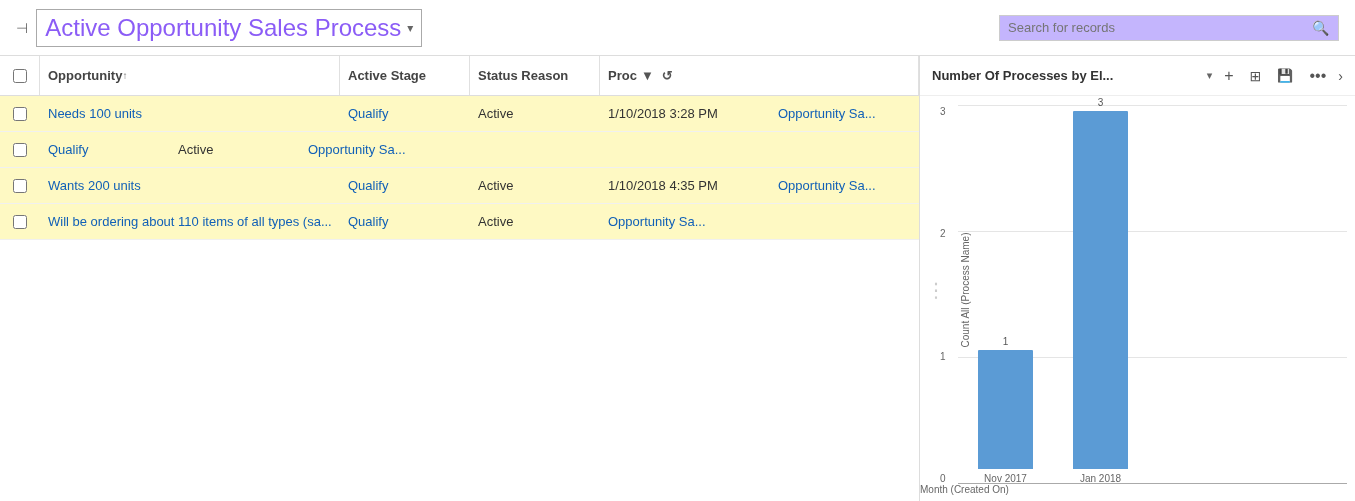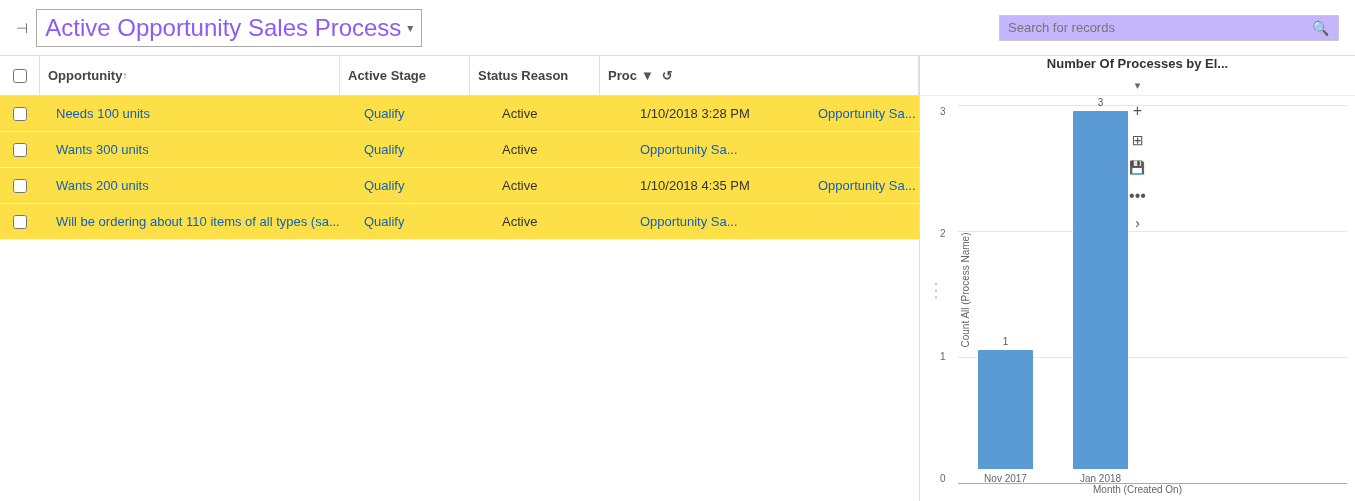--- a/index.html
+++ b/index.html
@@ -135,22 +135,21 @@
     
     .grid-body {
       flex: 1;
       overflow-y: auto;
     }
     .grid-row {
       display: flex;
       align-items: center;
       border-bottom: 1px solid #f0f0f0;
       height: 36px;
-      background: #fde047;
-      gap: 8px;
+      background: #fef9c3;
     }
     .grid-cell {
       display: flex;
       align-items: center;
       padding: 0 8px;
       height: 100%;
       overflow: hidden;
       white-space: nowrap;
       text-overflow: ellipsis;
     }
@@ -175,21 +174,20 @@
       flex-direction: column;
       overflow: hidden;
     }
     .chart-header {
       display: flex;
       align-items: center;
       padding: 0 12px;
       height: 40px;
       border-bottom: 1px solid #eee;
       gap: 8px;
-      flex-direction: column;
     }
     .chart-title {
       font-size: 13px;
       font-weight: 600;
       color: #333;
       flex: 1;
     }
     .chart-dropdown-icon { font-size: 11px; color: #666; }
     .chart-action-icon {
       color: #555;
@@ -279,23 +277,20 @@
         </div>
         <div class="grid-cell process-col">
           <a class="cell-link">Opportunity Sa...</a>
         </div>
       </div>
 
       <div class="grid-row">
         <div class="grid-cell checkbox-col">
           <input type="checkbox" style="">
         </div>
-        <div class="grid-cell opportunity-col">
-          <a class="cell-link">Wants 300 units</a>
-        </div>
         <div class="grid-cell active-stage-col">
           <a class="cell-link">Qualify</a>
         </div>
         <div class="grid-cell status-reason-col">
           <span>Active</span>
         </div>
         <div class="grid-cell process-col">
           <a class="cell-link">Opportunity Sa...</a>
         </div>
       </div>
@@ -384,17 +379,17 @@
         <div style="display:flex;flex-direction:column;align-items:center;">
           <span style="font-size:10px;color:#555;margin-bottom:3px;">3</span>
           <div style="background: rgb(91, 155, 213); width: 55px; height: 358px; border-radius: 1px 1px 0px 0px; min-height: 1px;" id="bar2"></div>
           <span style="font-size:10px;color:#666;margin-top:4px;white-space:nowrap;">Jan 2018</span>
         </div>
 
       </div>
 
     </div>
 
-    <div style="text-align:center;font-size:10px;color:#666;padding-bottom:6px;">Month (Created On)</div>
+    <div style="text-align:left;font-size:10px;color:#666;padding-bottom:6px;">Month (Created On)</div>
 
   </div>
 
 </div>
 
 </body></html>

